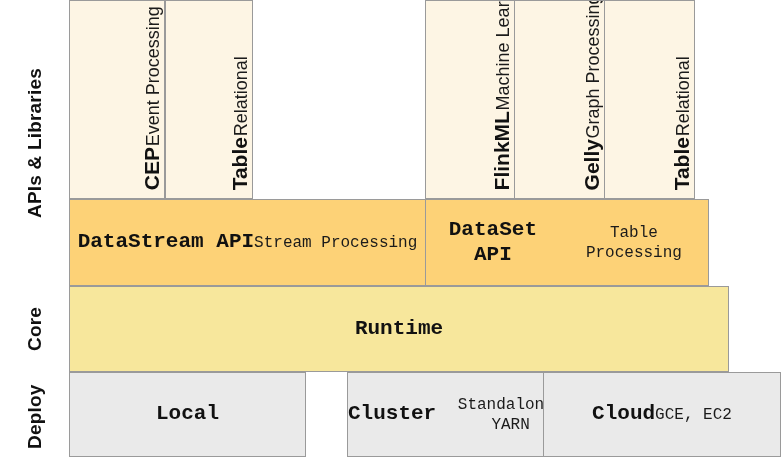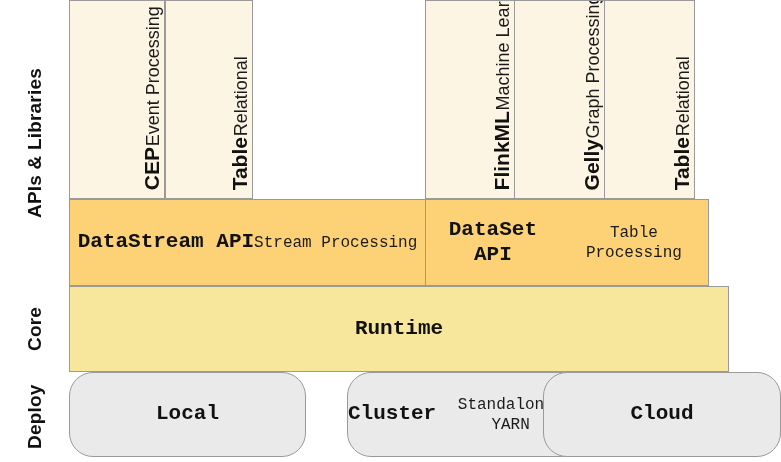--- a/index.html
+++ b/index.html
@@ -98,21 +98,21 @@
     color: #111111;
   }
   .libcol .lib-desc {
     font-size: 18px;
     color: #1b1b1b;
   }
 
   
   .api-cell    { background: #FDD277; }
   .core-cell   { background: #F7E79C; }
-  .deploy-cell { background: #EAEAEA; border-radius: 24px; }
+  .deploy-cell { background: #EAEAEA; }
 </style>
 </head>
 <body>
 
 <div id="stack">
 
   <div class="row-label" id="label-apis">APIs &amp; Libraries</div>
   <div class="row-label" id="label-core">Core</div>
   <div class="row-label" id="label-deploy">Deploy</div>
 
@@ -169,15 +169,16 @@
     <div class="title">Local</div>
   </div>
 
   <div class="cell deploy-cell" style="left:305px; top:372px; width:239px; height:85px;margin-left:42px;">
     <div class="title">Cluster</div>
     <div class="sub">Standalone, YARN</div>
   </div>
 
   <div class="cell deploy-cell" style="left:543px; top:372px; width:238px; height:85px;">
     <div class="title">Cloud</div>
+    <div class="sub">GCE, EC2</div>
   </div>
 
 </div>
 
 </body></html>

